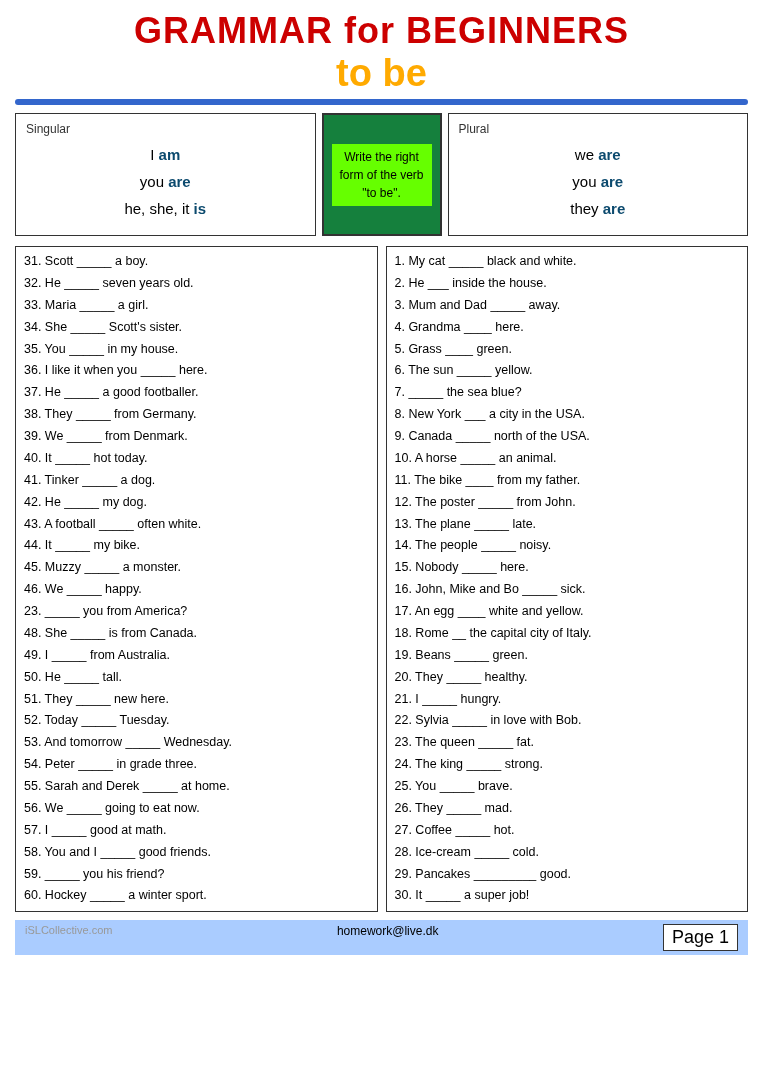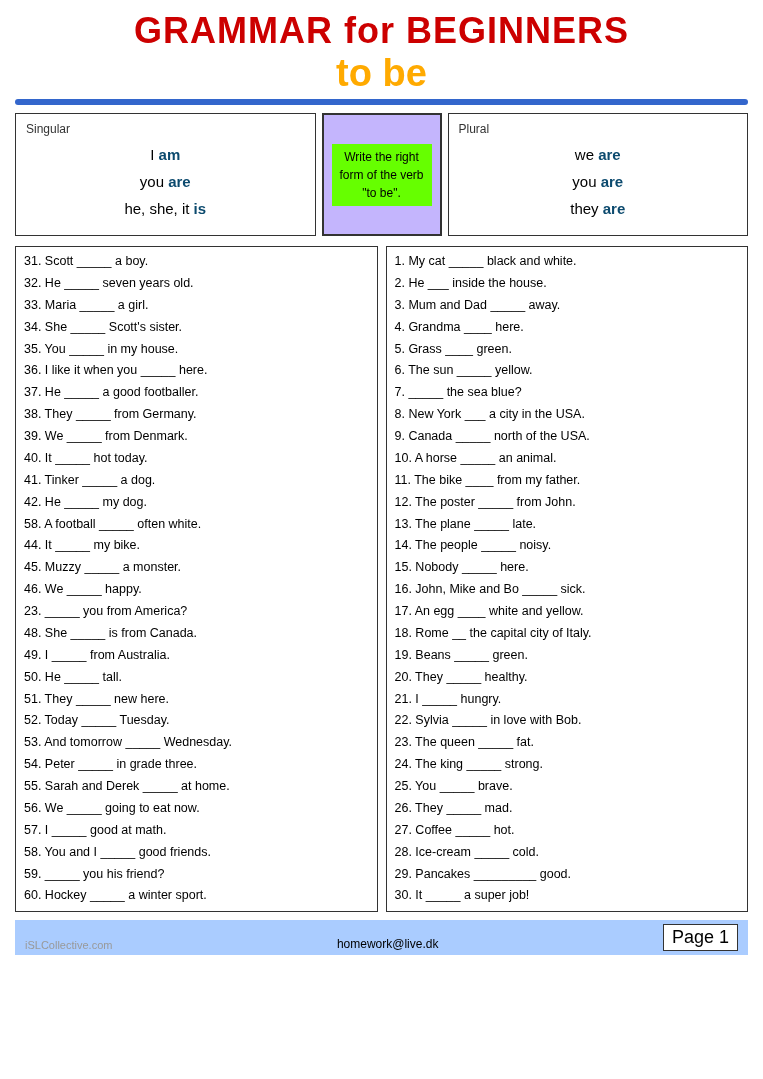--- a/index.html
+++ b/index.html
@@ -60,21 +60,21 @@
       font-size: 15px;
     }
     .verb-red { color: #0c4a6e; font-weight: bold; }
     .middle-box {
       border: 2px solid #333;
       padding: 6px 8px;
       text-align: center;
       font-size: 13px;
       width: 120px;
       flex-shrink: 0;
-      background: #c4b5fd;
+      background: #15803d;
       display: flex;
       align-items: center;
       justify-content: center;
     }
     .middle-box-inner {
       background: #66ff00;
       padding: 4px 6px;
       font-size: 12px;
       line-height: 1.5;
     }
@@ -88,21 +88,21 @@
       padding: 4px 8px;
       font-size: 12.5px;
       line-height: 1.75;
     }
     .ex-item {
       white-space: nowrap;
     }
     .footer {
       display: flex;
       justify-content: space-between;
-      align-items: flex-end;
+      align-items: flex-start;
       margin-top: 8px;
       background: #aaccff;
       padding: 4px 10px;
       font-size: 12px;
     }
     .footer-email { flex: 1; text-align: center; }
     .footer-page {
       border: 1px solid #333;
       padding: 2px 8px;
       background: #fff;
@@ -149,21 +149,21 @@
       <div class="ex-item">33. Maria _____ a girl.</div>
       <div class="ex-item">34. She _____ Scott's sister.</div>
       <div class="ex-item">35. You _____ in my house.</div>
       <div class="ex-item">36. I like it when you _____ here.</div>
       <div class="ex-item">37. He _____ a good footballer.</div>
       <div class="ex-item">38. They _____ from Germany.</div>
       <div class="ex-item">39. We _____ from Denmark.</div>
       <div class="ex-item">40. It _____ hot today.</div>
       <div class="ex-item">41. Tinker _____ a dog.</div>
       <div class="ex-item">42. He _____ my dog.</div>
-      <div class="ex-item">58. A football _____ often white.</div>
+      <div class="ex-item">43. A football _____ often white.</div>
       <div class="ex-item">44. It _____ my bike.</div>
       <div class="ex-item">45. Muzzy _____ a monster.</div>
       <div class="ex-item">46. We _____ happy.</div>
       <div class="ex-item">23. _____ you from America?</div>
       <div class="ex-item">48. She _____ is from Canada.</div>
       <div class="ex-item">49. I _____ from Australia.</div>
       <div class="ex-item">50. He _____ tall.</div>
       <div class="ex-item">51. They _____ new here.</div>
       <div class="ex-item">52. Today _____ Tuesday.</div>
       <div class="ex-item">53. And tomorrow _____ Wednesday.</div>

